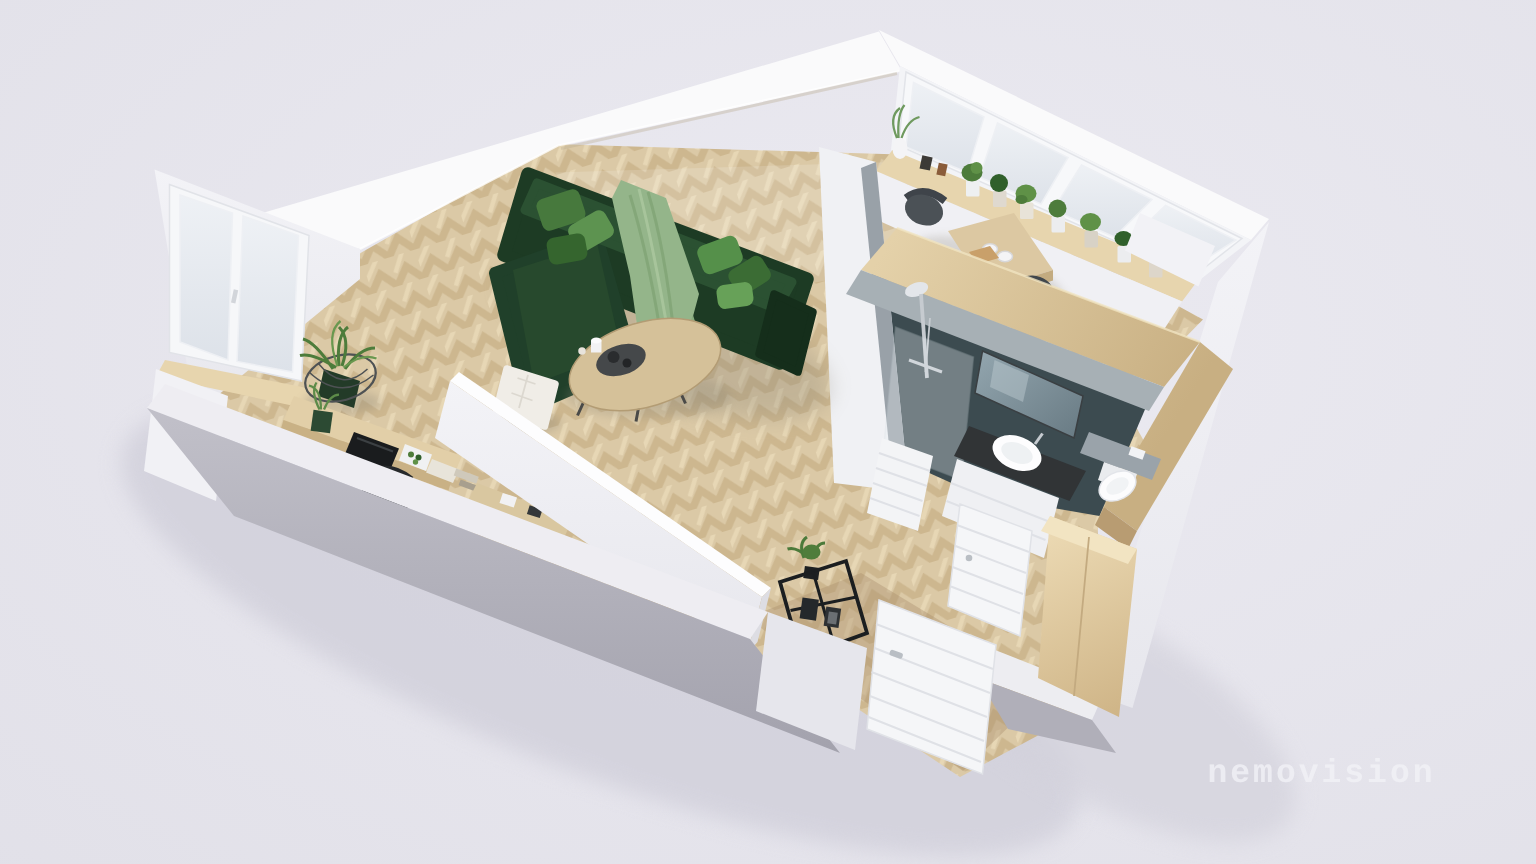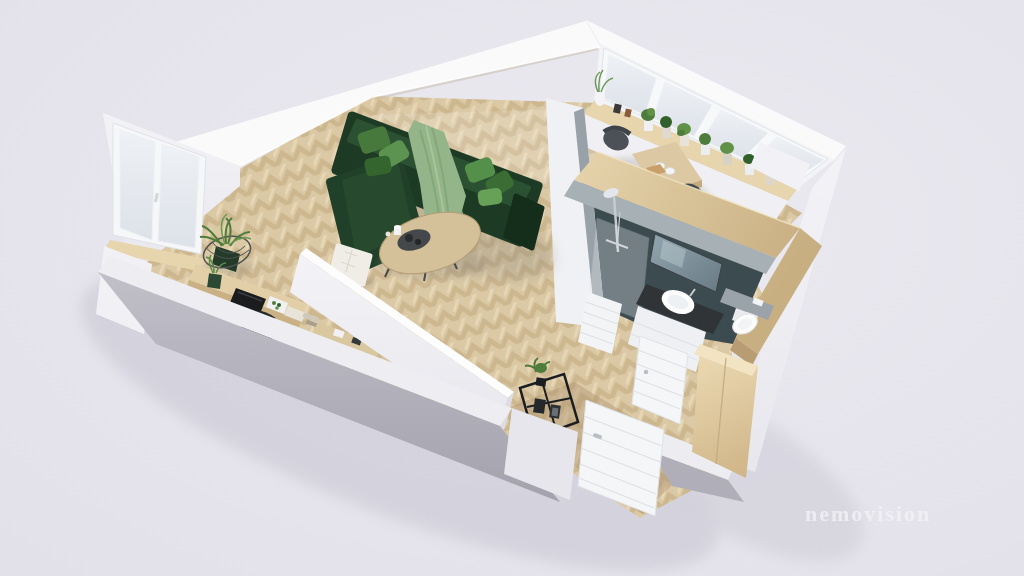--- a/index.html
+++ b/index.html
@@ -1,16 +1,16 @@
 <!DOCTYPE html>
 <html style="--bg: #e6e5ec; --wall-white: #fafafb; --wall-shadow: #aeadb8; --floor-wood: #dbc9a6; --floor-wood-line: #cdb78f; --hall-wood: #a98f6b; --bath-floor: #3c4b50; --bath-wall: #a7b0b5; --wood-counter: #d9c49c; --sofa-green: #1d3b24; --sofa-cushion: #2b5132; --pillow-green: #55904a; --throw-sage: #94b58a; --plant-green: #4d7c3b; --chair-dark: #4b5156; --shelf-black: #1b1e20; --door-white: #f5f6f8; --chrome: #c6cbd0; --watermark: #f2f2f7;"><head>
 <meta charset="utf-8">
 <style>
   html,body{margin:0;padding:0;background:#e6e5ec;}
-  .stage{position:relative;width:1024px;height:576px;overflow:hidden;background:var(--bg,#e6e5ec);font-family:Liberation Serif, serif;}
+  .stage{position:relative;width:1024px;height:576px;overflow:hidden;background:var(--bg,#e6e5ec);font-family:Liberation Mono, monospace;}
   svg{display:block}
   .wall-top{fill:var(--wall-white,#fafafb);}
   .wall-face{fill:url(#lg-face);}
   .wood{fill:url(#lg-wood);}
   .glass{fill:url(#lg-glass);stroke:#eef0f4;stroke-width:1;}
   .door{fill:var(--door-white,#f5f6f8);stroke:#e0e2e7;stroke-width:1;}
   .groove{stroke:#dfe1e6;stroke-width:1.3;fill:none;}
   .chrome{stroke:var(--chrome,#c6cbd0);fill:none;}
   .watermark{fill:var(--watermark,#f2f2f7);opacity:.8;font-weight:700;font-size:22px;letter-spacing:2px;}
 </style>

